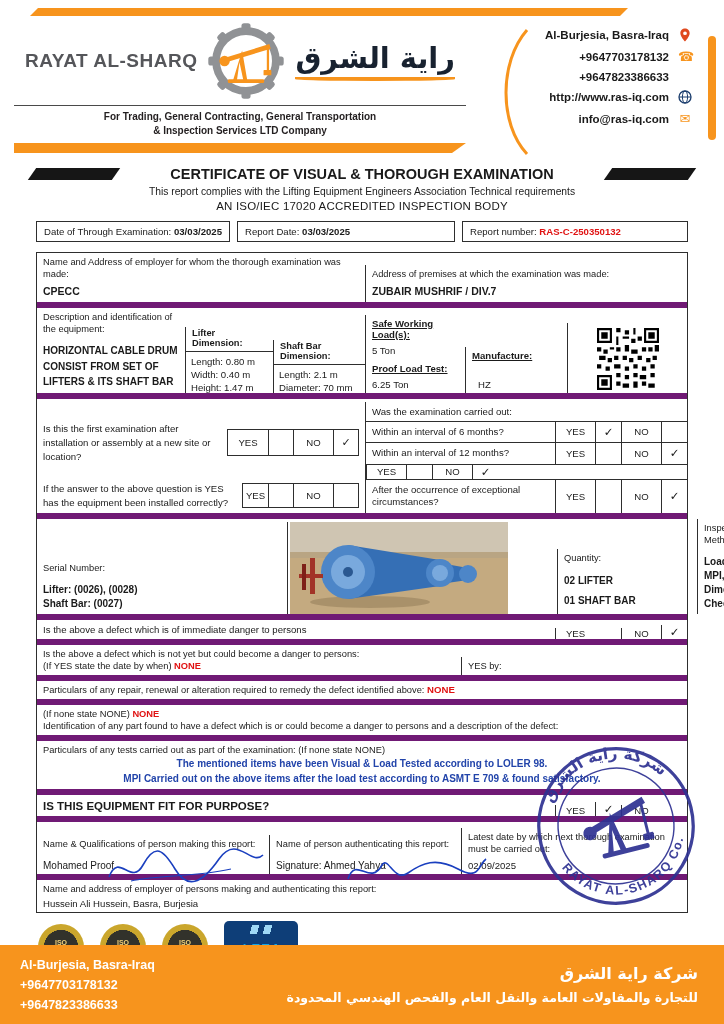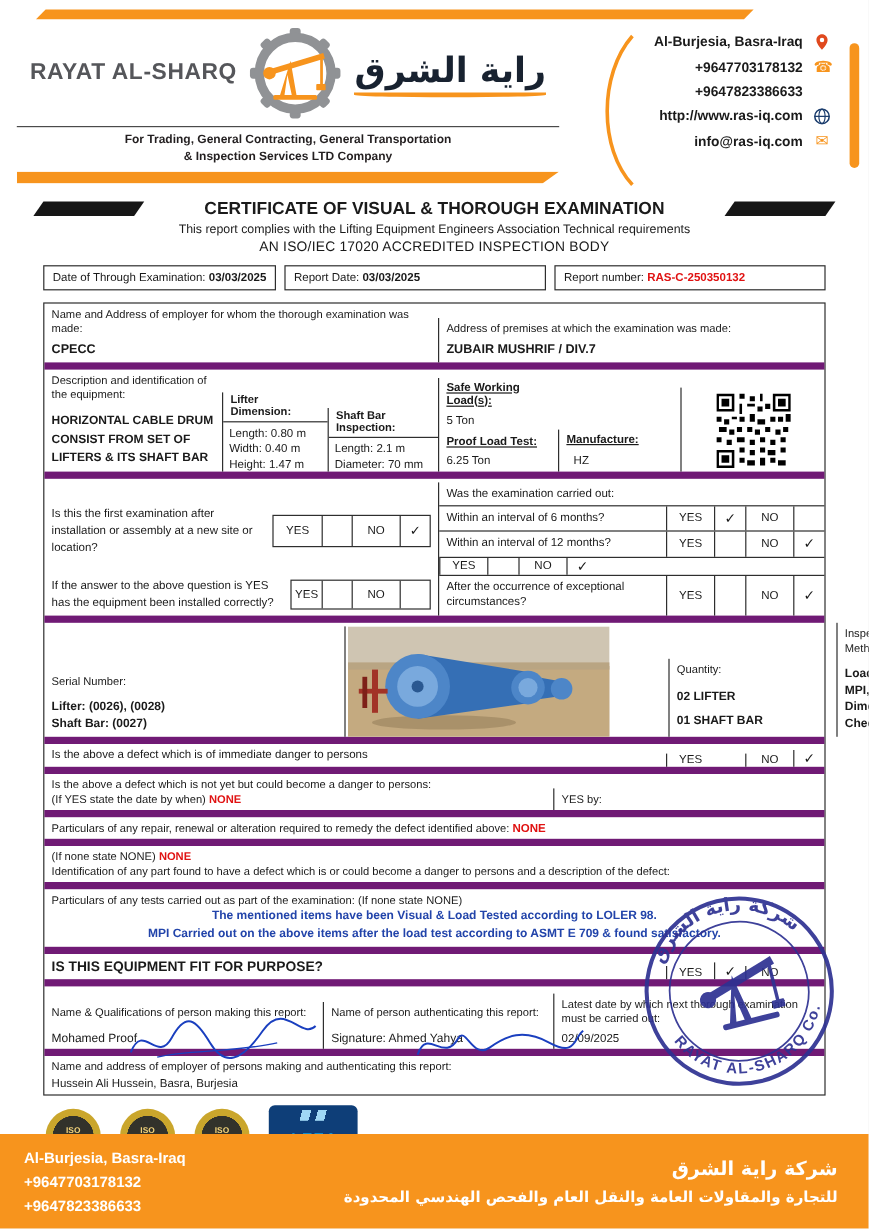--- a/index.html
+++ b/index.html
@@ -241,35 +241,35 @@
         </div>
         <div class="tc np" style="width:88px;flex:0 0 88px">
           <div class="dim-head" style="margin:0 0 4px;">Lifter Dimension:</div>
           <div style="padding:0 5px;">
             <div class="dim-line">Length: 0.80 m</div>
             <div class="dim-line">Width: 0.40 m</div>
             <div class="dim-line">Height: 1.47 m</div>
           </div>
         </div>
         <div class="tc np" style="width:92px;flex:0 0 92px">
-          <div class="dim-head" style="margin:0 0 4px;">Shaft Bar Inspection:</div>
+          <div class="dim-head" style="margin:0 0 4px;">Shaft Bar Dimension:</div>
           <div style="padding:0 5px;">
             <div class="dim-line">Length:  2.1 m</div>
             <div class="dim-line">Diameter: 70 mm</div>
           </div>
         </div>
         <div class="tc" style="width:100px;flex:0 0 100px">
           <div class="u">Safe Working Load(s):</div>
           <div style="margin:5px 0 7px">5 Ton</div>
           <div class="u">Proof Load Test:</div>
           <div style="margin-top:5px">6.25 Ton</div>
         </div>
         <div class="tc" style="width:102px;flex:0 0 102px">
           <div class="u">Manufacture:</div>
-          <div style="margin-top:7px;padding-left:6px">HZ</div>
+          <div style="margin-top:18px;padding-left:6px">HZ</div>
         </div>
         <div class="tc flex1" style="display:flex;align-items:flex-start;justify-content:center;padding-top:5px">
           <svg viewBox="0 0 29 29" width="62" height="62">
             <rect width="29" height="29" fill="#fff"></rect>
             <g fill="#000">
               <path d="M0 0h7v7H0zM22 0h7v7h-7zM0 22h7v7H0z"></path>
               <path fill="#fff" d="M1 1h5v5H1zM23 1h5v5h-5zM1 23h5v5H1z"></path>
               <path d="M2 2h3v3H2zM24 2h3v3h-3zM2 24h3v3H2z"></path>
               <path d="M9 0h2v2H9zM13 1h2v2h-2zM17 0h1v3h-1zM9 4h1v4H9zM12 4h3v1h-3zM16 5h2v2h-2zM19 4h2v2h-2zM0 9h2v2H0zM3 10h2v2H3zM6 9h2v1H6zM9 9h2v2H9zM13 8h2v3h-2zM16 10h3v2h-3zM21 9h2v2h-2zM24 9h2v2h-2zM27 8h2v3h-2zM1 13h3v2H1zM5 14h2v2H5zM8 13h2v2H8zM12 13h2v2h-2zM15 14h2v2h-2zM19 13h2v2h-2zM23 14h2v2h-2zM26 13h2v2h-2zM0 17h2v2H0zM4 18h2v2H4zM8 17h3v2H8zM13 18h2v2h-2zM17 17h2v2h-2zM21 18h2v2h-2zM25 17h2v2h-2zM9 21h2v2H9zM13 22h2v2h-2zM17 21h2v2h-2zM20 22h3v2h-3zM25 21h2v2h-2zM9 25h2v2H9zM12 26h3v2h-3zM17 25h2v3h-2zM21 25h2v2h-2zM24 26h3v2h-3z"></path>
             </g>

